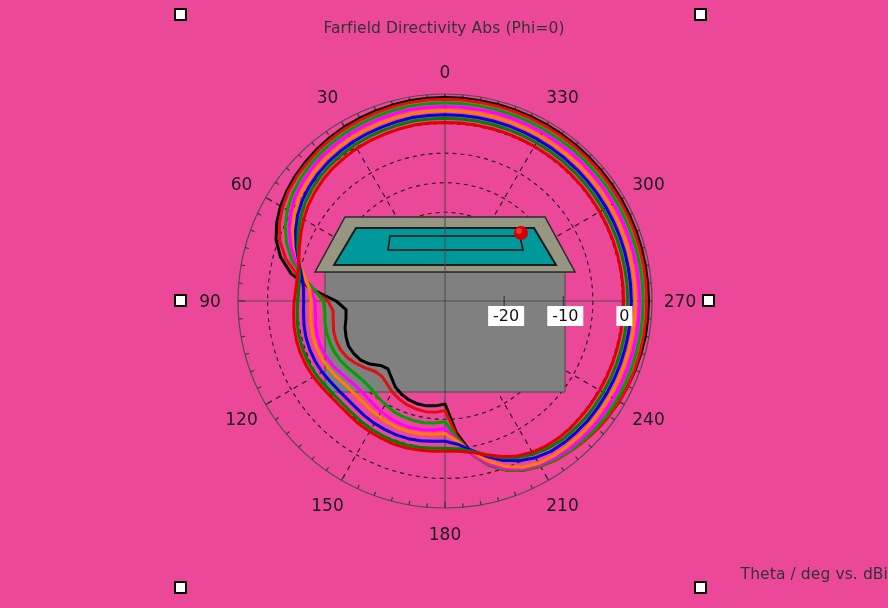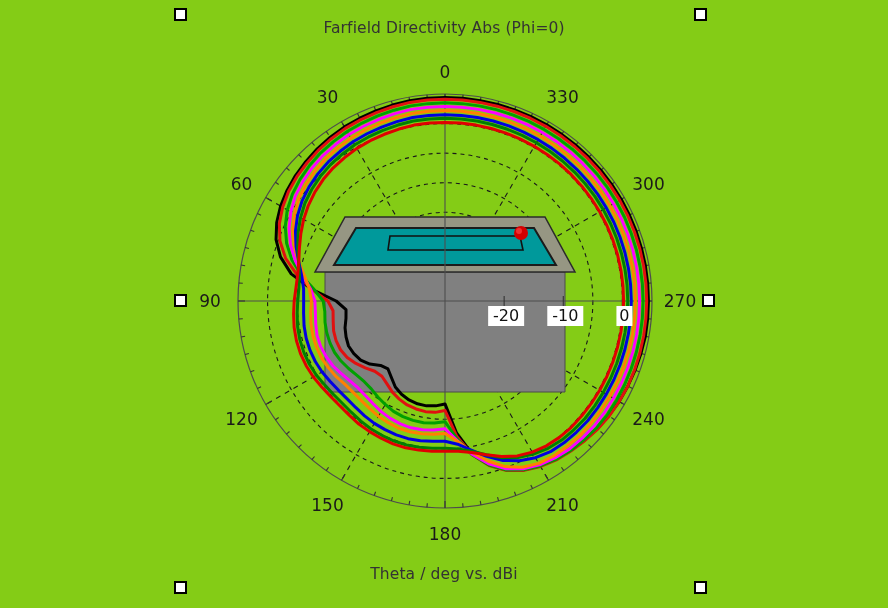--- a/index.html
+++ b/index.html
@@ -1,25 +1,25 @@
 <!DOCTYPE html>
 <html><head>
 <meta charset="utf-8">
 <style>
   html,body{margin:0;padding:0;background:#ffffff;}
   body{width:888px;height:608px;overflow:hidden;
        font-family:"DejaVu Sans","Liberation Sans",sans-serif;}
-  #root{position:relative;width:888px;height:608px;background:#84cc16;}
+  #root{position:relative;width:888px;height:608px;background:#ec4899;}
 
   .handle{position:absolute;width:13px;height:13px;background:#ffffff;
           border:2px solid #000000;box-sizing:border-box;}
 
   .title{position:absolute;left:0;top:19px;width:888px;text-align:center;
          font-size:15.5px;color:#333333;letter-spacing:.1px;}
-  .xlabel{position:absolute;left:0;top:565px;width:888px;text-align:center;
+  .xlabel{position:absolute;left:0;top:565px;width:888px;text-align:right;
           font-size:15.5px;color:#333333;letter-spacing:.1px;}
 
   svg{position:absolute;left:0;top:0;}
   .ang-lbl{font-family:"DejaVu Sans","Liberation Sans",sans-serif;
            font-size:17px;fill:#1a1a1a;}
   .rad-lbl{font-family:"DejaVu Sans","Liberation Sans",sans-serif;
            font-size:16px;fill:#111111;}
   .rad-box{fill:#ffffff;}
   .axisline{stroke:#4d4d4d;stroke-width:1.1;}
   .outer{fill:none;stroke:#4d4d4d;stroke-width:1.2;}

